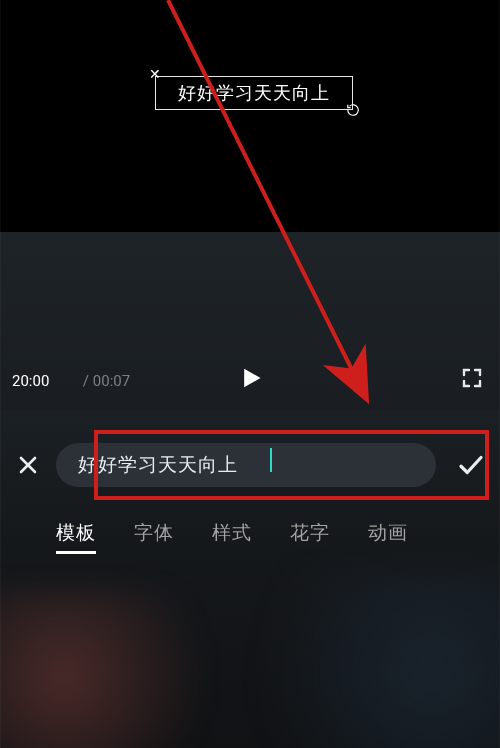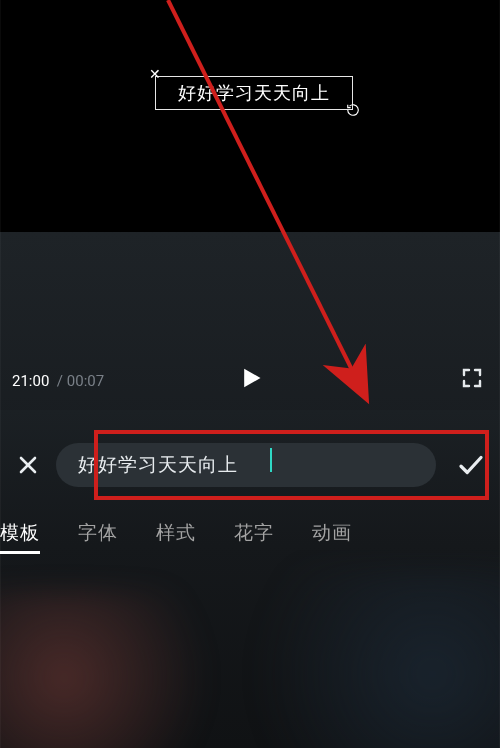--- a/index.html
+++ b/index.html
@@ -9,21 +9,21 @@
   .preview{position:absolute;left:0;top:0;width:500px;height:232px;background:#000;}
   
   .text-overlay{position:absolute;left:155px;top:76px;width:198px;height:34px;box-sizing:border-box;border:1px solid rgba(255,255,255,0.9);color:#fff;font-size:18px;line-height:32px;text-align:center;letter-spacing:1px;}
   .handle-x{position:absolute;left:-7px;top:-10px;color:#fff;font-size:14px;line-height:14px;}
   .handle-rot{position:absolute;right:-8px;bottom:-8px;width:14px;height:14px;}
   .handle-rot svg{display:block;}
 
   
   .mid{position:absolute;left:0;top:232px;width:500px;height:195px;background:linear-gradient(#1e2327,#191d21);}
   .time{position:absolute;left:12px;top:372px;font-size:15px;color:#fff;}
-  .time .total{color:#7a8088;}
+  .time .total{color:#7a8088;margin-left:26px;}
   .play{position:absolute;left:236px;top:364px;width:28px;height:28px;}
   .play svg{display:block;}
   .fullscreen{position:absolute;right:16px;top:366px;width:24px;height:24px;}
   .fullscreen svg{display:block;}
 
   
   .editor{position:absolute;left:0;top:410px;width:500px;height:338px;background:linear-gradient(#1b2024,#15181b 40%,#101214);}
   
   .blur-bg{position:absolute;left:0;top:140px;width:500px;height:198px;overflow:hidden;}
   .blur-bg::before{content:"";position:absolute;left:-40px;top:40px;width:260px;height:220px;background:radial-gradient(circle at 40% 40%, rgba(120,60,55,0.55), rgba(0,0,0,0) 70%);filter:blur(12px);}
@@ -42,21 +42,21 @@
   .text-input::placeholder{color:#8a9097;}
   .confirm{width:58px;height:54px;display:flex;align-items:center;justify-content:center;color:#e9edf0;}
   .confirm svg{display:block;}
 
   
   .caret-wrap{position:absolute;pointer-events:none;}
   .caret{position:absolute;width:2px;height:24px;background:#2fd8c5;animation:blink 1s steps(1) infinite;}
   @keyframes blink{50%{opacity:0;}}
 
   
-  .tabs{position:absolute;left:0;top:510px;width:500px;height:46px;display:flex;align-items:center;gap:38px;box-sizing:border-box;}
+  .tabs{position:absolute;left:0;top:510px;width:500px;height:46px;display:flex;align-items:center;gap:38px;padding-left:56px;box-sizing:border-box;}
   .tab{color:#a3a3a3;font-size:19px;letter-spacing:1px;}
   .tab.active{color:#fff;position:relative;}
   .tab.active::after{content:"";position:absolute;left:0;right:0;bottom:-8px;height:3px;background:#fff;}
 
   
   .edge-l{position:absolute;left:0;top:0;width:1px;height:748px;background:rgba(255,255,255,0.04);}
   .edge-r{position:absolute;right:0;top:0;width:1px;height:748px;background:rgba(255,255,255,0.04);}
 </style>
 </head>
 <body>
@@ -72,21 +72,21 @@
           <path d="M3 12a9 9 0 1 0 3-6.7"></path>
             <polyline points="3 3 3 8 8 8"></polyline>
         </svg>
       </span>
     </div>
   </div>
 
   <div class="mid"></div>
 
   <div class="time">
-    <span>21:00</span>
+    <span>20:00</span>
     <span class="total">&nbsp;<span>/</span>&nbsp;<span>00:07</span></span>
   </div>
 
   <div class="play">
     <svg width="28" height="28" viewBox="0 0 24 24">
         <polygon points="7,4 21,12 7,20" fill="#fff"></polygon>
       </svg>
   </div>
 
   <div class="fullscreen">

